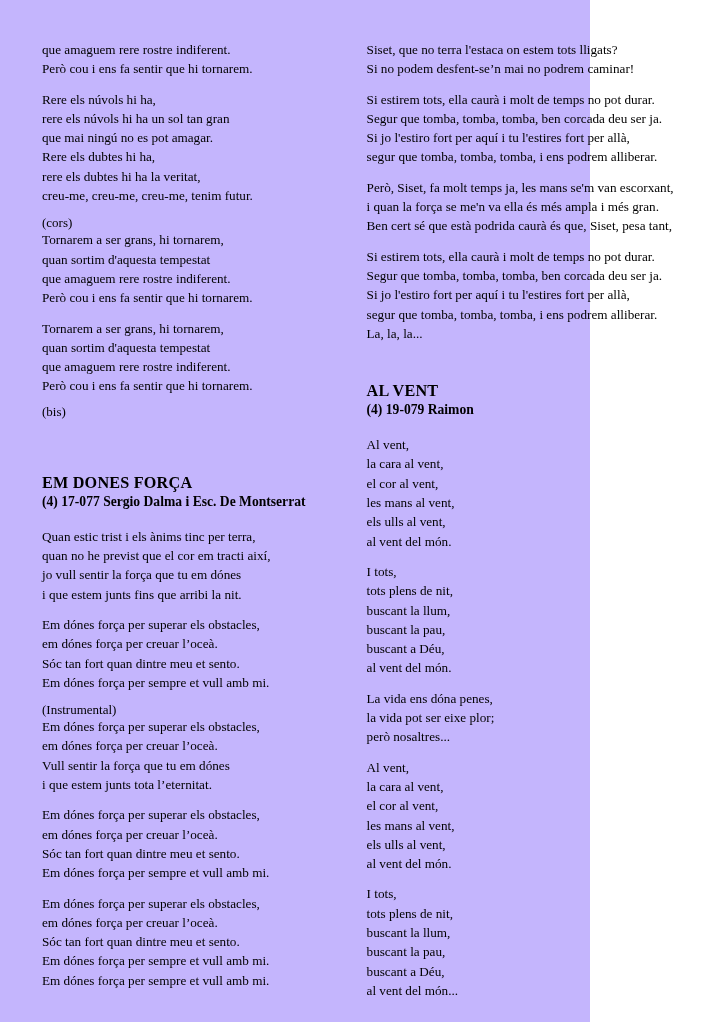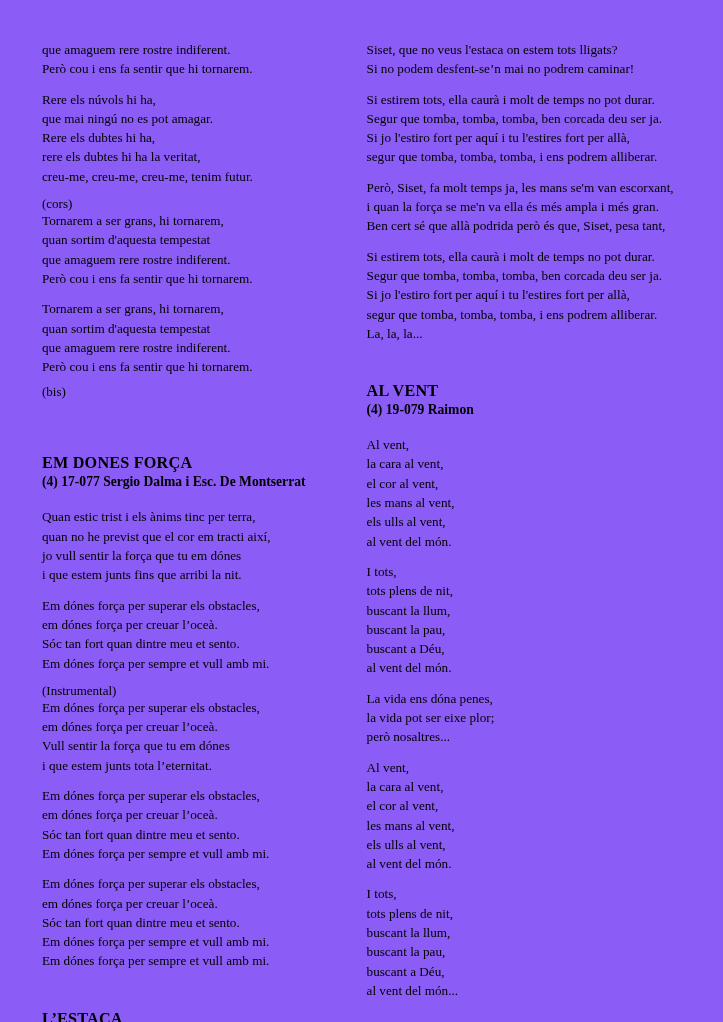--- a/index.html
+++ b/index.html
@@ -9,23 +9,23 @@
   }
   body {
     width: 723px;
     height: 1022px;
     font-family: "Liberation Serif", "DejaVu Serif", serif;
     color: #000000;
     overflow: hidden;
   }
   .page {
     position: relative;
-    width: 723px;
+    width: 590px;
     height: 1022px;
-    background: #8b5cf6;
+    background: #c4b5fd;
     font-family: Liberation Serif, serif;
   }
   .columns {
     position: absolute;
     top: 40px;
     left: 0;
     width: 723px;
     display: flex;
     align-items: flex-start;
   }
@@ -74,43 +74,43 @@
     margin: 0 0 16px 0;
   }
 </style>
 </head>
 <body>
 
 <div class="page">
   <div class="columns">
     <div class="column left">
         <p class="stanza block"><span class="line">que amaguem rere rostre indiferent.</span><span class="line">Però cou i ens fa sentir que hi tornarem.</span></p>
-        <p class="stanza block"><span class="line">Rere els núvols hi ha,</span><span class="line">que mai ningú no es pot amagar.</span><span class="line">Rere els dubtes hi ha,</span><span class="line">rere els dubtes hi ha la veritat,</span><span class="line">creu-me, creu-me, creu-me, tenim futur.</span></p>
+        <p class="stanza block"><span class="line">Rere els núvols hi ha,</span><span class="line">rere els núvols hi ha un sol tan gran</span><span class="line">que mai ningú no es pot amagar.</span><span class="line">Rere els dubtes hi ha,</span><span class="line">rere els dubtes hi ha la veritat,</span><span class="line">creu-me, creu-me, creu-me, tenim futur.</span></p>
         <p class="marker block lead">(cors)</p>
         <p class="stanza block"><span class="line">Tornarem a ser grans, hi tornarem,</span><span class="line">quan sortim d'aquesta tempestat</span><span class="line">que amaguem rere rostre indiferent.</span><span class="line">Però cou i ens fa sentir que hi tornarem.</span></p>
         <p class="stanza block"><span class="line">Tornarem a ser grans, hi tornarem,</span><span class="line">quan sortim d'aquesta tempestat</span><span class="line">que amaguem rere rostre indiferent.</span><span class="line">Però cou i ens fa sentir que hi tornarem.</span></p>
         <p class="marker block trail">(bis)</p>
         <div class="song-head block">
           <p class="song-title">EM DONES FORÇA</p>
           <p class="song-credit">(4) 17-077 Sergio Dalma i Esc. De Montserrat</p>
         </div>
         <p class="stanza block"><span class="line">Quan estic trist i els ànims tinc per terra,</span><span class="line">quan no he previst que el cor em tracti així,</span><span class="line">jo vull sentir la força que tu em dónes</span><span class="line">i que estem junts fins que arribi la nit.</span></p>
         <p class="stanza block"><span class="line">Em dónes força per superar els obstacles,</span><span class="line">em dónes força per creuar l’oceà.</span><span class="line">Sóc tan fort quan dintre meu et sento.</span><span class="line">Em dónes força per sempre et vull amb mi.</span></p>
         <p class="marker block lead">(Instrumental)</p>
         <p class="stanza block"><span class="line">Em dónes força per superar els obstacles,</span><span class="line">em dónes força per creuar l’oceà.</span><span class="line">Vull sentir la força que tu em dónes</span><span class="line">i que estem junts tota l’eternitat.</span></p>
         <p class="stanza block"><span class="line">Em dónes força per superar els obstacles,</span><span class="line">em dónes força per creuar l’oceà.</span><span class="line">Sóc tan fort quan dintre meu et sento.</span><span class="line">Em dónes força per sempre et vull amb mi.</span></p>
         <p class="stanza block"><span class="line">Em dónes força per superar els obstacles,</span><span class="line">em dónes força per creuar l’oceà.</span><span class="line">Sóc tan fort quan dintre meu et sento.</span><span class="line">Em dónes força per sempre et vull amb mi.</span><span class="line">Em dónes força per sempre et vull amb mi.</span></p>
         <div class="song-head block">
           <p class="song-title">L’ESTACA</p>
         </div>
       </div>
     <div class="column right">
-        <p class="stanza block"><span class="line">Siset, que no veus l'estaca on estem tots lligats?</span><span class="line">Si no podem desfent-se’n mai no podrem caminar!</span></p>
+        <p class="stanza block"><span class="line">Siset, que no terra l'estaca on estem tots lligats?</span><span class="line">Si no podem desfent-se’n mai no podrem caminar!</span></p>
         <p class="stanza block"><span class="line">Si estirem tots, ella caurà i molt de temps no pot durar.</span><span class="line">Segur que tomba, tomba, tomba, ben corcada deu ser ja.</span><span class="line">Si jo l'estiro fort per aquí i tu l'estires fort per allà,</span><span class="line">segur que tomba, tomba, tomba, i ens podrem alliberar.</span></p>
-        <p class="stanza block"><span class="line">Però, Siset, fa molt temps ja, les mans se'm van escorxant,</span><span class="line">i quan la força se me'n va ella és més ampla i més gran.</span><span class="line">Ben cert sé que allà podrida però és que, Siset, pesa tant,</span></p>
+        <p class="stanza block"><span class="line">Però, Siset, fa molt temps ja, les mans se'm van escorxant,</span><span class="line">i quan la força se me'n va ella és més ampla i més gran.</span><span class="line">Ben cert sé que està podrida caurà és que, Siset, pesa tant,</span></p>
         <p class="stanza block"><span class="line">Si estirem tots, ella caurà i molt de temps no pot durar.</span><span class="line">Segur que tomba, tomba, tomba, ben corcada deu ser ja.</span><span class="line">Si jo l'estiro fort per aquí i tu l'estires fort per allà,</span><span class="line">segur que tomba, tomba, tomba, i ens podrem alliberar.</span><span class="line">La, la, la...</span></p>
         <div class="song-head block">
           <p class="song-title">AL VENT</p>
           <p class="song-credit">(4) 19-079 Raimon</p>
         </div>
         <p class="stanza block"><span class="line">Al vent,</span><span class="line">la cara al vent,</span><span class="line">el cor al vent,</span><span class="line">les mans al vent,</span><span class="line">els ulls al vent,</span><span class="line">al vent del món.</span></p>
         <p class="stanza block"><span class="line">I tots,</span><span class="line">tots plens de nit,</span><span class="line">buscant la llum,</span><span class="line">buscant la pau,</span><span class="line">buscant a Déu,</span><span class="line">al vent del món.</span></p>
         <p class="stanza block"><span class="line">La vida ens dóna penes,</span><span class="line">la vida pot ser eixe plor;</span><span class="line">però nosaltres...</span></p>
         <p class="stanza block"><span class="line">Al vent,</span><span class="line">la cara al vent,</span><span class="line">el cor al vent,</span><span class="line">les mans al vent,</span><span class="line">els ulls al vent,</span><span class="line">al vent del món.</span></p>
         <p class="stanza block"><span class="line">I tots,</span><span class="line">tots plens de nit,</span><span class="line">buscant la llum,</span><span class="line">buscant la pau,</span><span class="line">buscant a Déu,</span><span class="line">al vent del món...</span></p>

